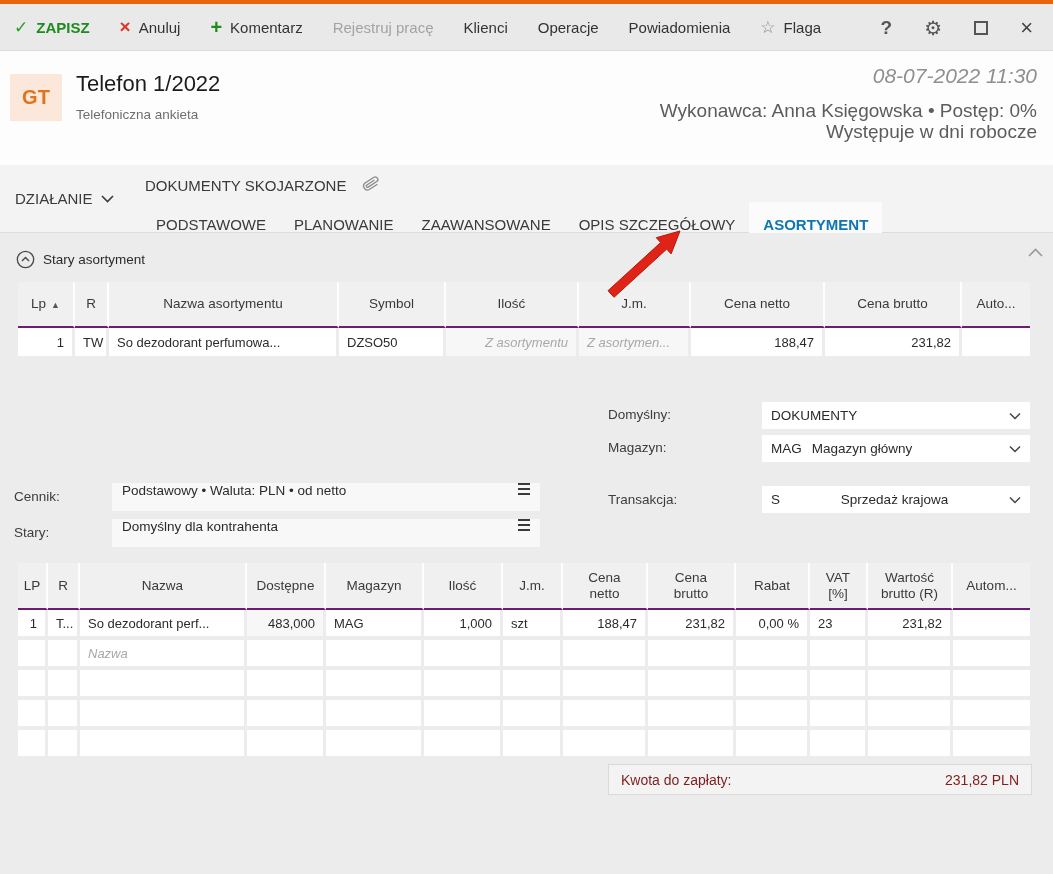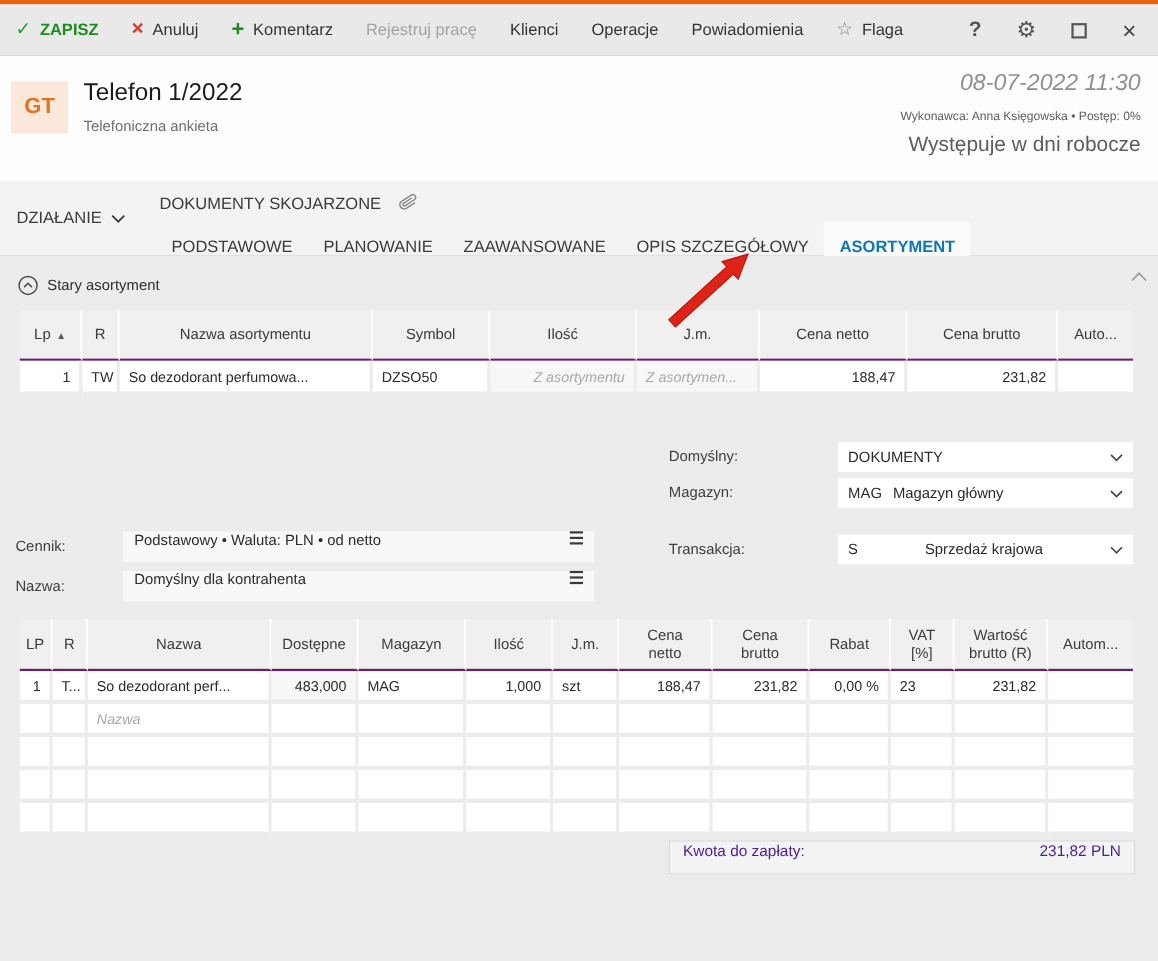--- a/index.html
+++ b/index.html
@@ -32,21 +32,21 @@
   
   .rec-header { position:absolute; left:0; top:51px; width:100%; height:114px; background:#fdfdfd; }
   .gt-badge {
     position:absolute; left:10px; top:23px; width:52px; height:47px;
     background:#fbe8da; color:#e0731d; font-weight:bold; font-size:20px;
     display:flex; align-items:center; justify-content:center;
   }
   .rec-title { position:absolute; left:76px; top:20px; font-size:22px; color:#1b1b1b; }
   .rec-subtitle { position:absolute; left:76px; top:56px; font-size:13.5px; color:#6e6e6e; }
   .rec-datetime { position:absolute; right:16px; top:13px; font-size:21px; font-style:italic; color:#8f8f8f; }
-  .rec-meta1 { position:absolute; right:16px; top:49px; font-size:11px; color:#5c5c5c; }
+  .rec-meta1 { position:absolute; right:16px; top:49px; font-size:19px; color:#5c5c5c; }
   .rec-meta2 { position:absolute; right:16px; top:70px; font-size:19px; color:#5c5c5c; }
   
   .tabstrip { position:absolute; left:0; top:165px; width:100%; height:68px; background:#f3f3f3; border-bottom:1px solid #dcdcdc; }
   .action-btn { position:absolute; left:15px; top:25px; font-size:15px; color:#3a3a3a; display:flex; align-items:center; gap:8px; }
   .docs-tab { position:absolute; left:145px; top:8px; font-size:15px; color:#3a3a3a; display:flex; align-items:center; gap:14px; }
   .tab-row { position:absolute; left:142px; top:37px; height:31px; display:flex; }
   .tab { height:31px; padding:0 14px; font-size:15px; color:#3a3a3a; display:flex; align-items:flex-end; }
   .tab.active { background:#fbfbfb; color:#0d76b5; font-weight:bold; }
   
   .content { position:absolute; left:0; top:233px; width:100%; height:641px; background:#ececec; }
@@ -88,22 +88,22 @@
   .dd-center { flex:1; text-align:center; }
   .flatfield {
     position:absolute; left:112px; width:428px; height:28px; background:#f8f8f8;
     display:flex; align-items:flex-start; font-size:13.5px; color:#2b2b2b; padding:0 10px;
   }
   .hamburger { margin-left:auto; display:flex; flex-direction:column; gap:3px; cursor:pointer; }
   .hamburger i { display:block; width:12px; height:2px; background:#3a3a3a; }
   
   .sum-bar {
     position:absolute; left:608px; top:531px; width:424px; height:31px;
-    background:#f3f3f3; border:1px solid #d9d9d9; display:flex; align-items:flex-start;
-    font-size:14px; color:#4c1d95; padding:0 12px;
+    background:#f3f3f3; border:1px solid #d9d9d9; display:flex; align-items:center;
+    font-size:14px; color:#7f1d1d; padding:0 12px;
   }
   .sum-val { margin-left:auto; }
   
   .anno-arrow { position:absolute; left:596px; top:224px; }
 </style>
 </head>
 <body>
 
 <div class="accent"></div>
 
@@ -278,21 +278,21 @@
   <div class="f-label" style="left:14px; top:256px">Cennik:</div>
   <div class="flatfield" style="top:250px">
     <span>Podstawowy • Waluta: PLN • od netto</span>
     <span class="hamburger">
         <i></i>
         <i></i>
         <i></i>
       </span>
   </div>
 
-  <div class="f-label" style="left:14px; top:292px">Nazwa:</div>
+  <div class="f-label" style="left:14px; top:292px">Stary:</div>
   <div class="flatfield" style="top:286px">
     <span>Domyślny dla kontrahenta</span>
     <span class="hamburger">
         <i></i>
         <i></i>
         <i></i>
       </span>
   </div>
 
   <table class="tbl2">

